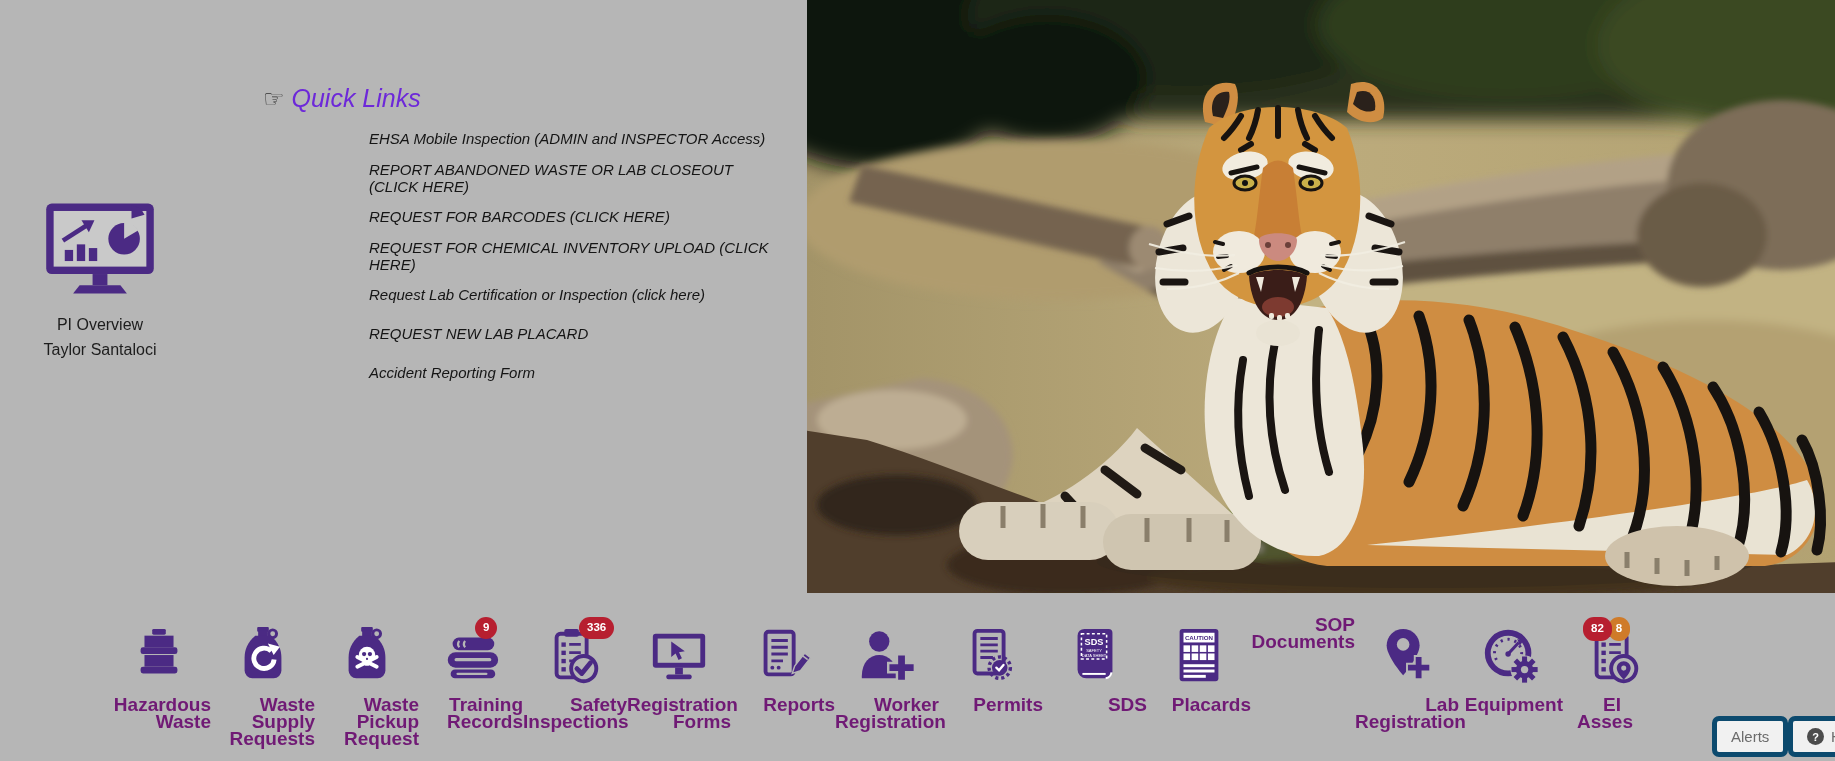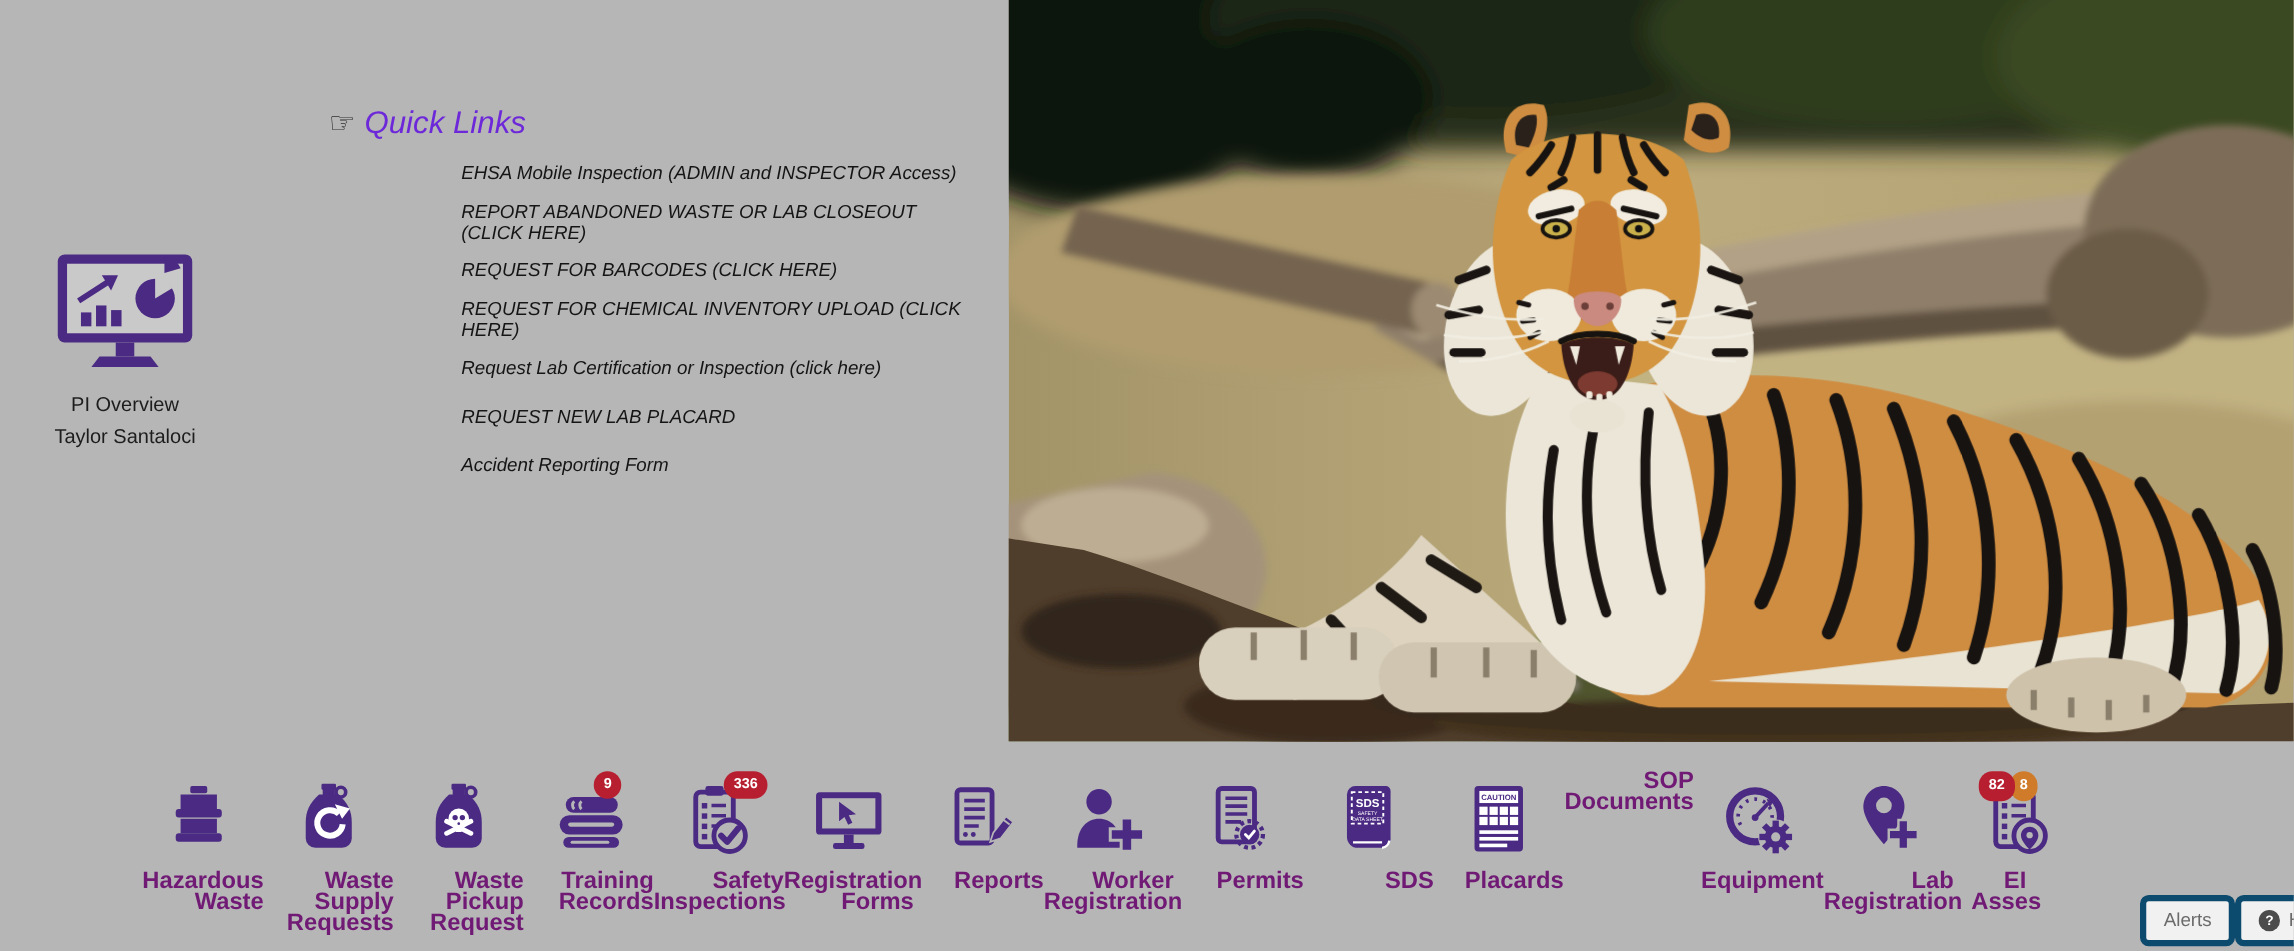--- a/index.html
+++ b/index.html
@@ -453,20 +453,32 @@
     <div class="nav-label">Placards</div>
   </div>
 
   <div class="nav-item">
     <div class="nav-label">SOP Documents</div>
   </div>
 
   <div class="nav-item">
     <div class="icon-wrap">
         <svg width="62" height="62" viewBox="0 0 64 64">
+      <path class="p" d="M28 4 C18.6 4 11 11.6 11 21 c0 12 17 31 17 31 s17 -19 17 -31 C45 11.6 37.4 4 28 4 z"></path>
+      <circle cx="28" cy="20" r="6.5" fill="#b6b6b6"></circle>
+      <path d="M39 31 h10 v8 h8 v10 h-8 v8 h-10 v-8 h-8 v-10 h8 z" fill="#b6b6b6"></path>
+      <path class="p" d="M41 33 h6 v8 h8 v6 h-8 v8 h-6 v-8 h-8 v-6 h8 z"></path>
+    </svg>
+      </div>
+    <div class="nav-label">Lab Registration</div>
+  </div>
+
+  <div class="nav-item">
+    <div class="icon-wrap">
+        <svg width="62" height="62" viewBox="0 0 64 64">
       <circle cx="29" cy="29" r="21" fill="none" stroke="#4b2a84" stroke-width="6"></circle>
       <path d="M17 36 A14 14 0 1 1 41 36" fill="none" stroke="#4b2a84" stroke-width="3" stroke-dasharray="2.2 5"></path>
       <path d="M28.5 30.5 L40 18" stroke="#4b2a84" stroke-width="3.2" fill="none"></path>
       <polygon class="p" points="38.5,14.5 44.5,16.5 41,21.5"></polygon>
       <circle class="p" cx="29" cy="30" r="2.8"></circle>
       <circle cx="46" cy="46" r="14.5" fill="#b6b6b6"></circle>
       <g class="p" transform="translate(46,46)">
         <rect x="-2.6" y="-13.5" width="5.2" height="6"></rect>
         <rect x="-2.6" y="-13.5" width="5.2" height="6" transform="rotate(45)"></rect>
         <rect x="-2.6" y="-13.5" width="5.2" height="6" transform="rotate(90)"></rect>
@@ -477,32 +489,20 @@
         <rect x="-2.6" y="-13.5" width="5.2" height="6" transform="rotate(315)"></rect>
         <circle r="9"></circle>
       </g>
       <circle cx="46" cy="46" r="3.8" fill="#b6b6b6"></circle>
     </svg>
       </div>
     <div class="nav-label">Equipment</div>
   </div>
 
   <div class="nav-item">
-    <div class="icon-wrap">
-        <svg width="62" height="62" viewBox="0 0 64 64">
-      <path class="p" d="M28 4 C18.6 4 11 11.6 11 21 c0 12 17 31 17 31 s17 -19 17 -31 C45 11.6 37.4 4 28 4 z"></path>
-      <circle cx="28" cy="20" r="6.5" fill="#b6b6b6"></circle>
-      <path d="M39 31 h10 v8 h8 v10 h-8 v8 h-10 v-8 h-8 v-10 h8 z" fill="#b6b6b6"></path>
-      <path class="p" d="M41 33 h6 v8 h8 v6 h-8 v8 h-6 v-8 h-8 v-6 h8 z"></path>
-    </svg>
-      </div>
-    <div class="nav-label">Lab Registration</div>
-  </div>
-
-  <div class="nav-item">
     <div class="badge-group">
       <span class="b red">82</span>
       <span class="b orange">8</span>
     </div>
     <div class="icon-wrap">
         <svg width="62" height="62" viewBox="0 0 64 64">
       <rect x="13" y="9" width="31" height="45" rx="4" fill="none" stroke="#4b2a84" stroke-width="4"></rect>
       <rect class="p" x="21" y="4" width="15" height="8" rx="2"></rect>
       <g class="p">
         <rect x="18" y="18" width="4.5" height="4.5"></rect>

